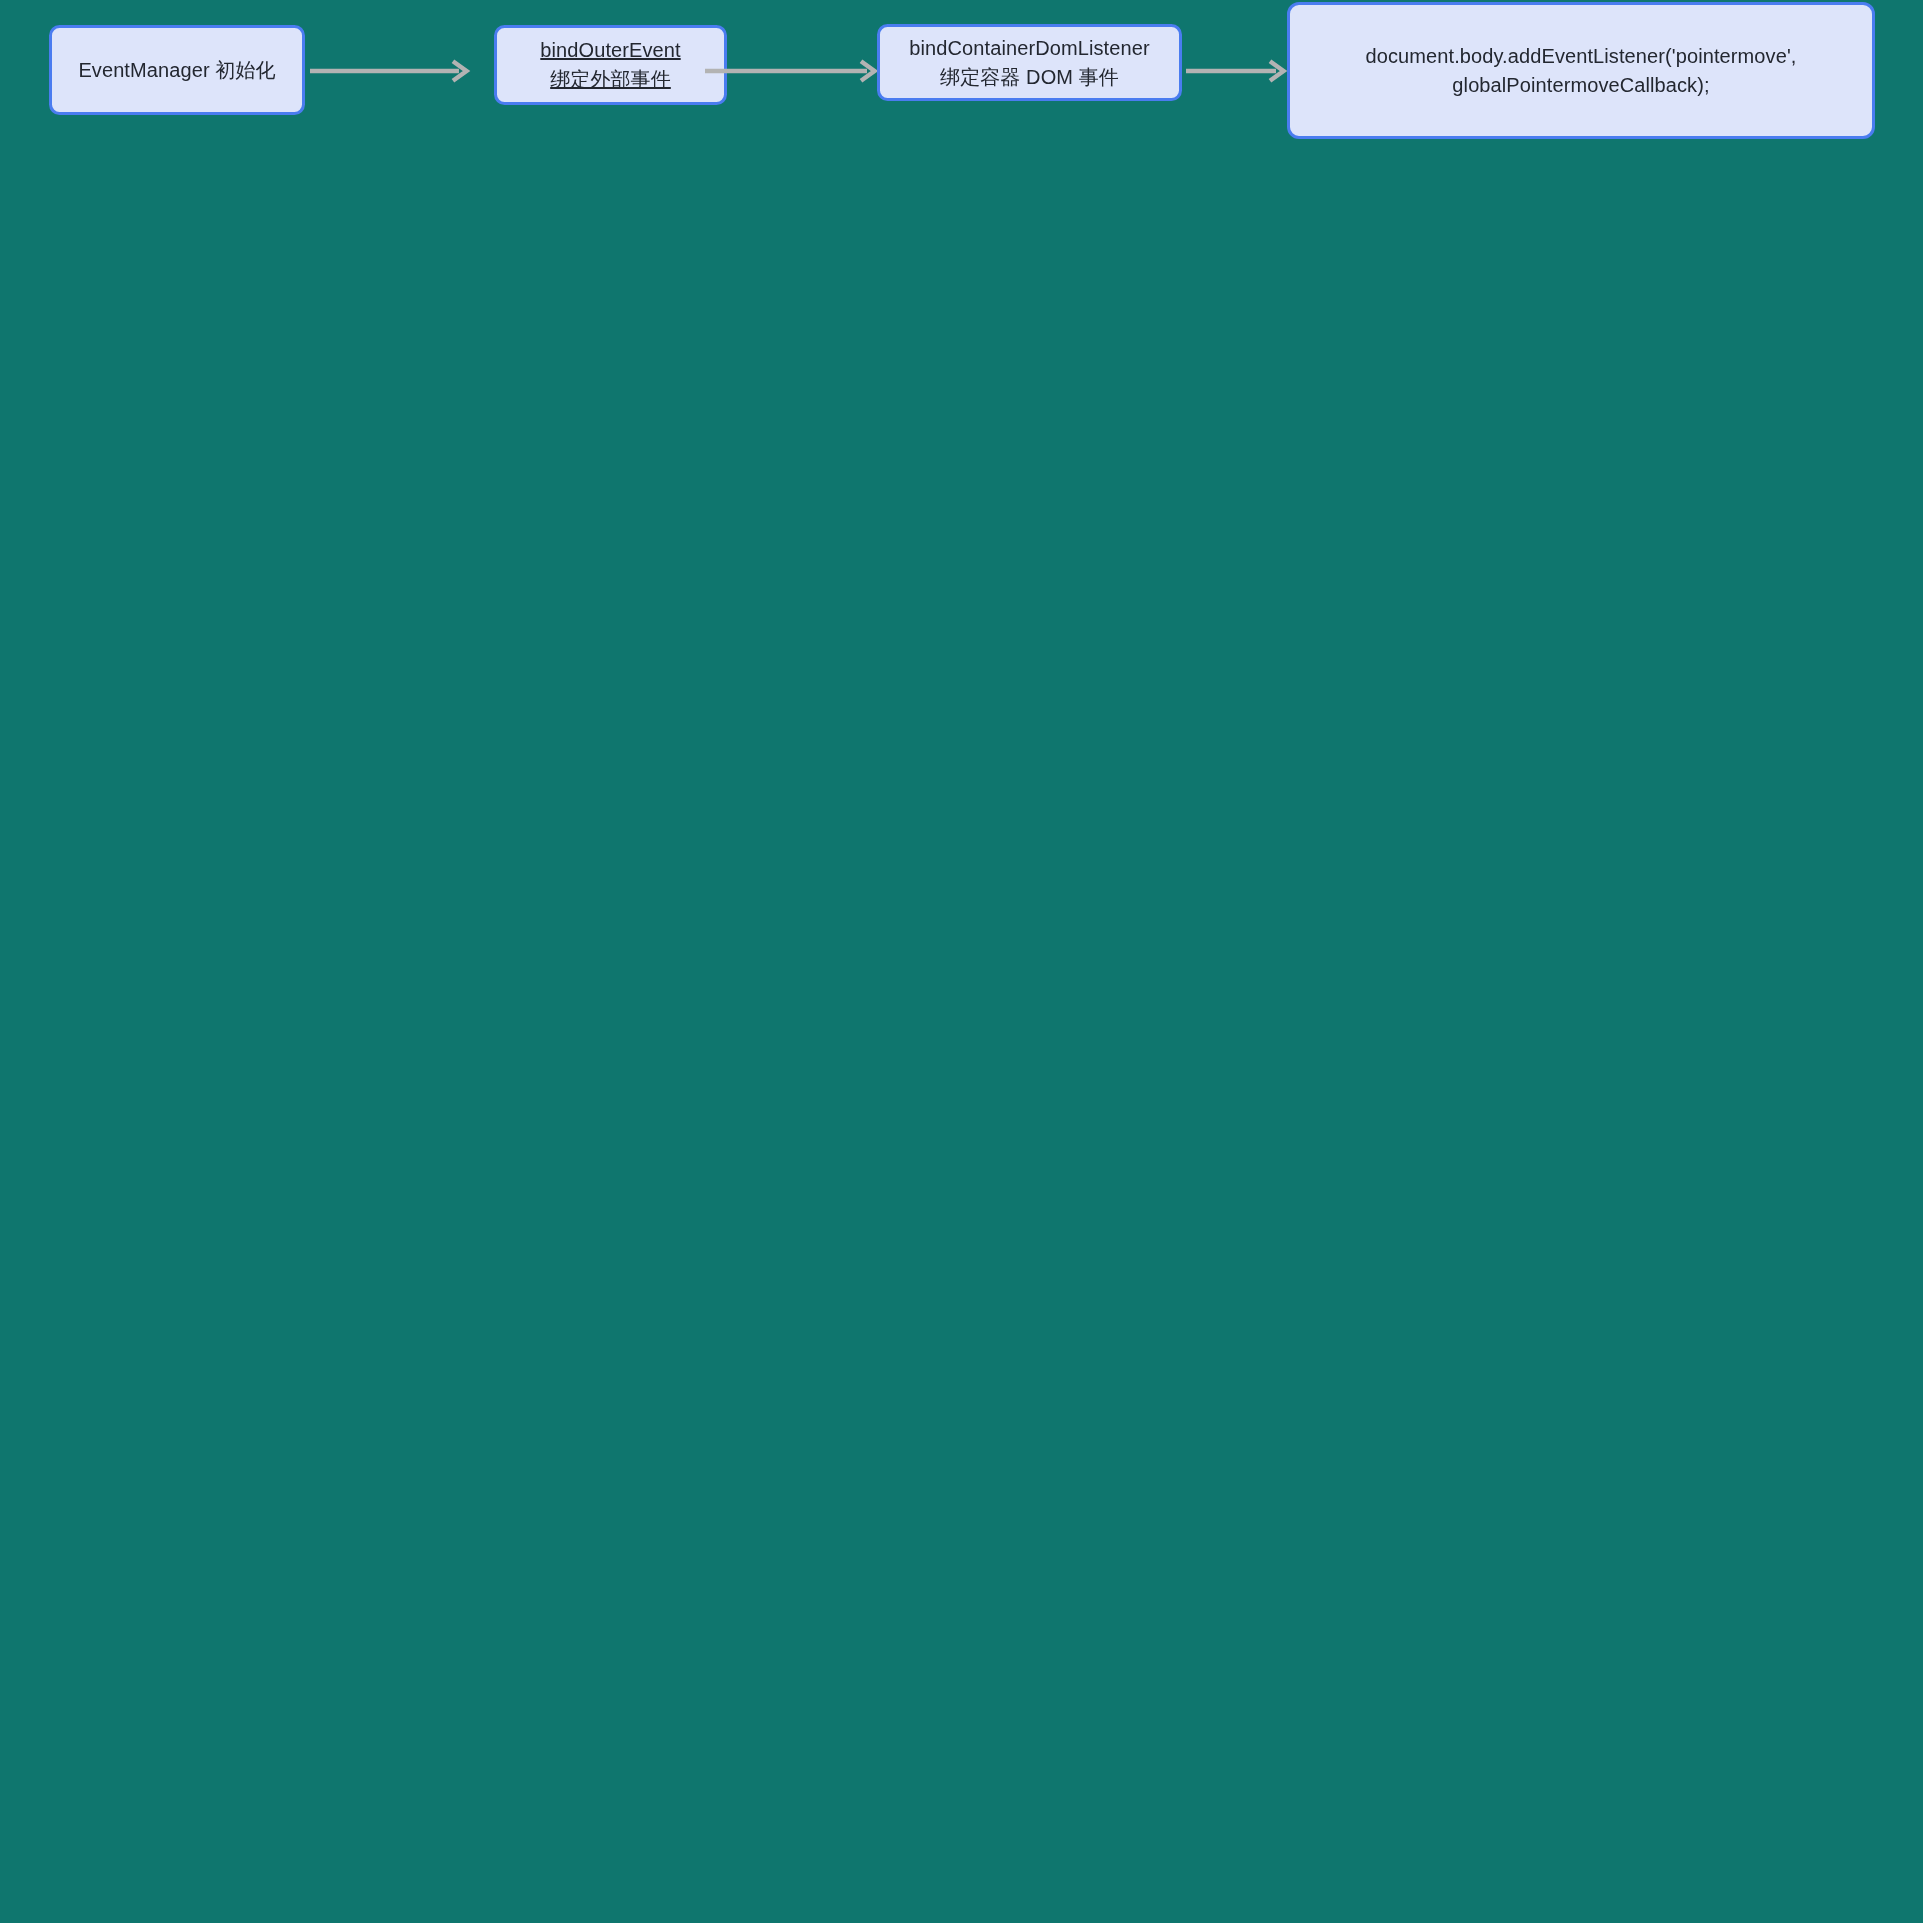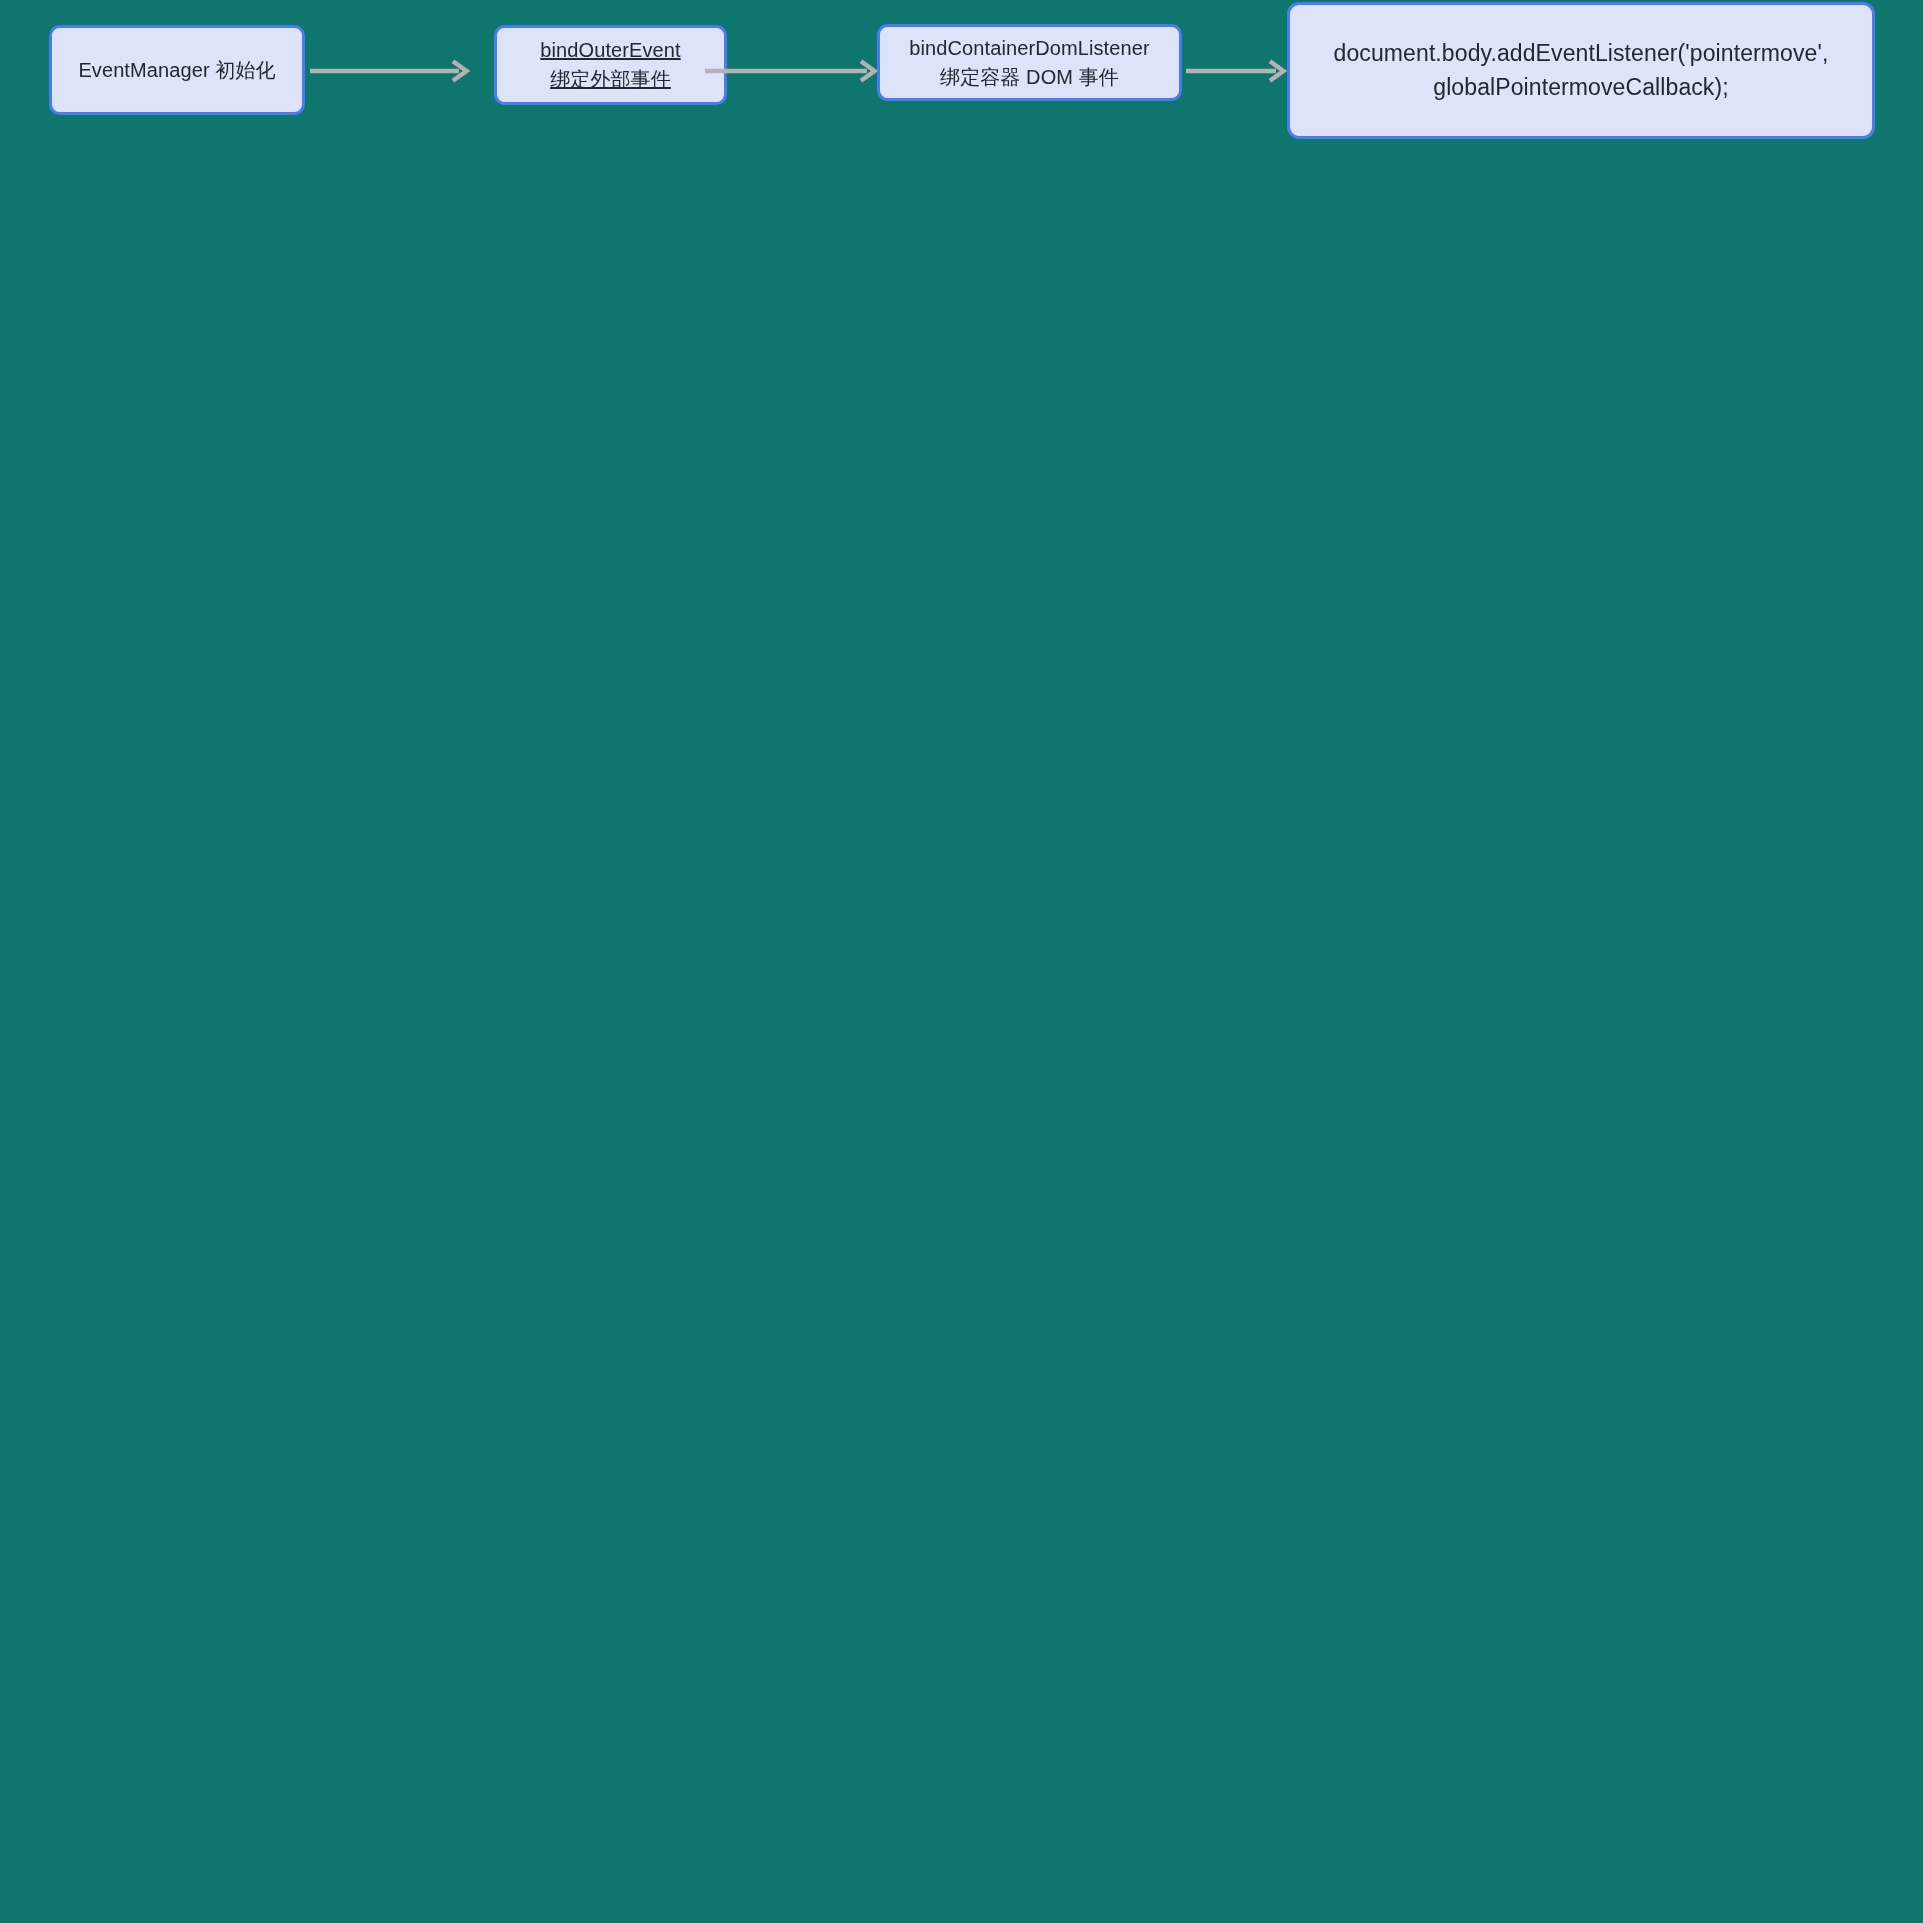--- a/index.html
+++ b/index.html
@@ -35,21 +35,21 @@
     letter-spacing: 0.1px;
     white-space: pre-line;
     padding: 3px 12px;
   }
   #node-1 { left: 49px;   top: 25px;  width: 256px; height: 90px; }
   #node-2 { left: 494px;  top: 25px;  width: 233px; height: 80px; text-decoration: underline; }
   #node-3 { left: 877px; top: 24px;  width: 305px; height: 77px; }
   #node-4 {
     left: 1287px; top: 2.3px; width: 588px; height: 137px;
     border-radius: 12px;
-    font-size: 23px;
+    font-size: 20px;
   }
   .flow-arrow {
     position: absolute;
     height: 30px;
     overflow: visible;
   }
   #arrow-1 { left: 310px;  top: 56px; width: 161px; }
   #arrow-2 { left: 705px;  top: 56px; width: 174px; }
   #arrow-3 { left: 1186px; top: 56px; width: 102px; }
   .flow-arrow svg { display: block; width: 100%; height: 30px; }

